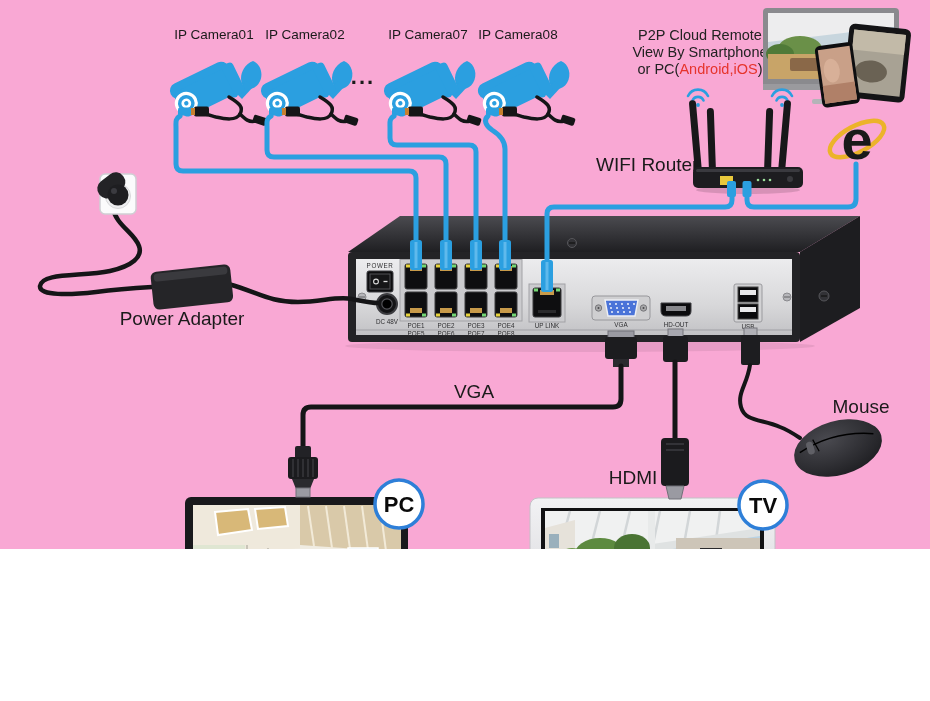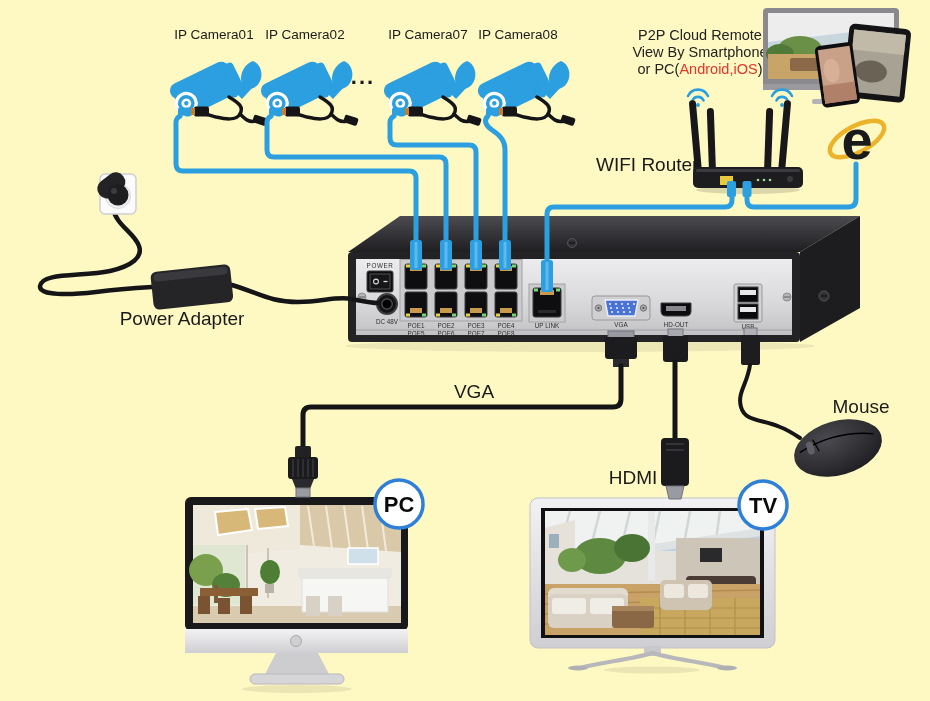--- a/index.html
+++ b/index.html
@@ -1,16 +1,16 @@
 <!DOCTYPE html>
 <html><head>
 <meta charset="utf-8">
 <style>
   html,body{margin:0;padding:0;background:#ffffff;}
-  .stage{width:930px;height:701px;position:relative;background:#fef9c3;overflow:hidden;}
+  .stage{width:930px;height:549px;position:relative;background:#f9a8d4;overflow:hidden;}
   svg{display:block;}
   text{font-family:"Liberation Sans","DejaVu Sans",sans-serif;fill:#1a1a1a;}
   .lbl{font-size:13.5px;}
   .big{font-size:19px;}
   .p2p{font-size:14.5px;fill:#222;}
   .port{font-size:6.3px;fill:#2e2e30;}
   .badge{font-size:22px;font-weight:bold;fill:#0a0a0a;}
 </style>
 </head>
 <body>

